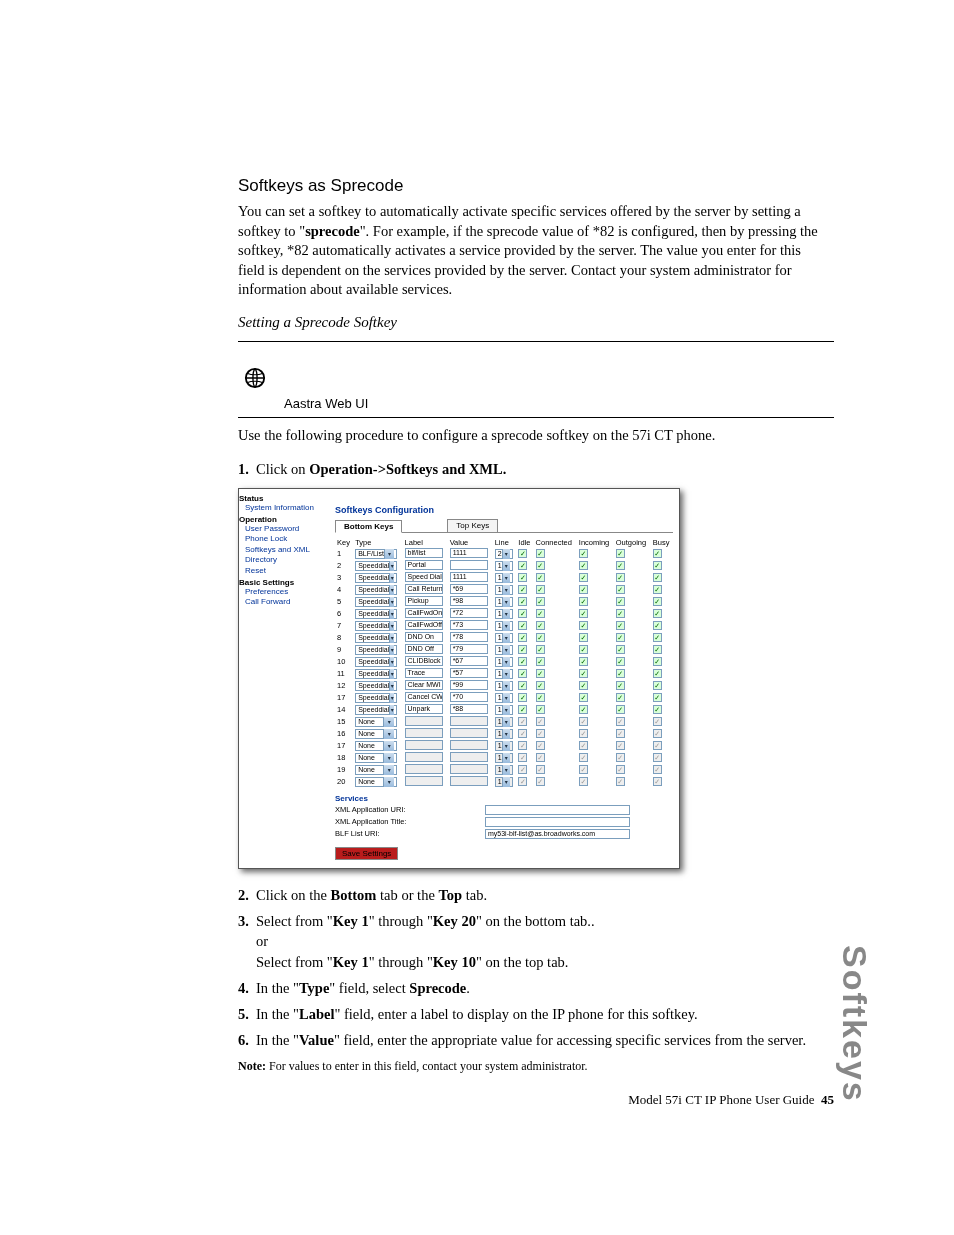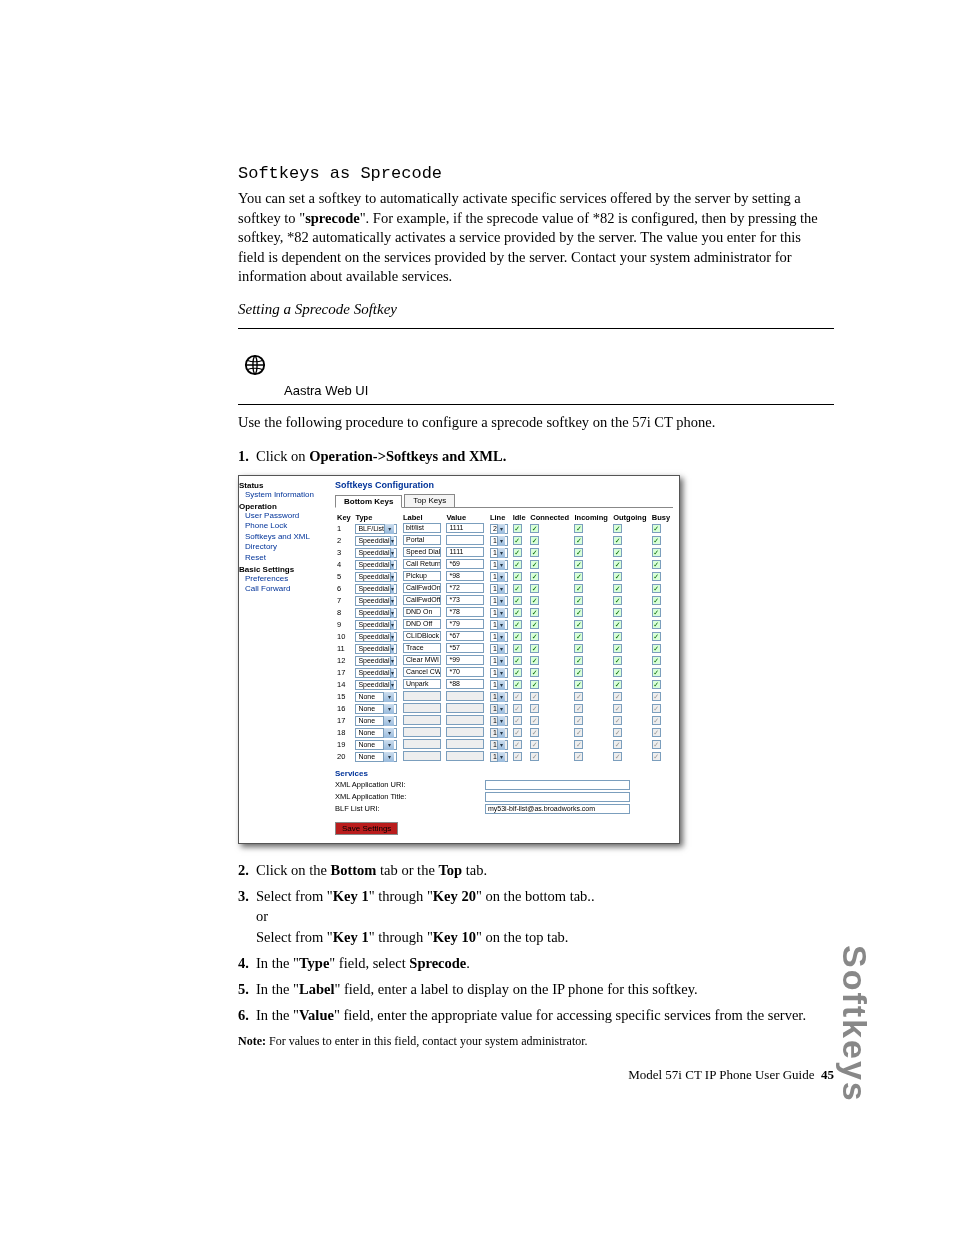--- a/index.html
+++ b/index.html
@@ -10,24 +10,24 @@
     color: #000;
     width: 954px;
   }
   .page {
     padding: 160px 120px 60px 238px;
     position: relative;
     box-sizing: border-box;
     min-height: 1235px;
   }
   h2.section-title {
-    font-family: Liberation Mono, monospace;
+    font-family: Liberation Sans, sans-serif;
     font-size: 17px;
     font-weight: normal;
-    margin: 4px 0 6px 0;
+    margin: 16px 0 6px 0;
   }
   .body-text {
     font-size: 14.5px;
     line-height: 1.35;
     margin: 0 12px 14px 0;
   }
   h3.subsection-title {
     font-style: italic;
     font-family: Georgia, serif;
     font-size: 15px;
@@ -109,27 +109,28 @@
   .shot-nav {
     width: 92px;
     background: #fff;
     padding: 3px 4px 3px 0;
     box-sizing: border-box;
   }
   .shot-nav .hdr { font-weight: bold; color: #000; font-size: 8px; margin-top: 2px; }
   .shot-nav .lnk { color: #003399; font-size: 8px; padding-left: 6px; line-height: 1.3; white-space: nowrap; }
   .shot-main {
     flex: 1;
-    padding: 4px 6px 8px 4px;
+    padding: 16px 6px 8px 4px;
   }
   .shot-title { font-weight: bold; color: #003399; font-size: 9px; margin-bottom: 4px; }
   .tabs {
     display: flex;
     border-bottom: 1px solid #888;
     margin-bottom: 4px;
+    gap: 43px;
   }
   .tab {
     border: 1px solid #888;
     border-bottom: none;
     padding: 1px 8px;
     font-size: 8px;
     margin-right: 2px;
     background: #f4f4f4;
   }
   .tab.active {
@@ -137,21 +138,21 @@
     font-weight: bold;
     position: relative;
     top: 1px;
     border-bottom: 1px solid #fff;
   }
   table.cfg {
     border-collapse: collapse;
     width: 100%;
   }
   table.cfg th {
-    font-weight: bold;
+    font-weight: normal;
     text-align: left;
     font-size: 7.5px;
     padding: 1px 2px;
     white-space: nowrap;
   }
   table.cfg td {
     padding: 0px 2px;
     font-size: 7.5px;
     vertical-align: middle;
   }

